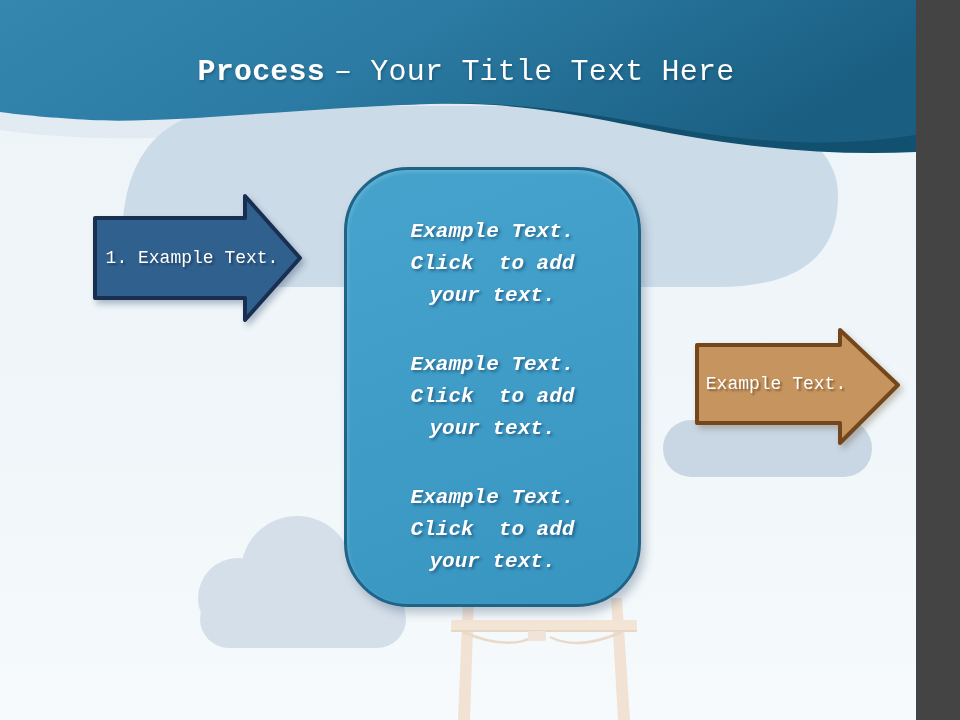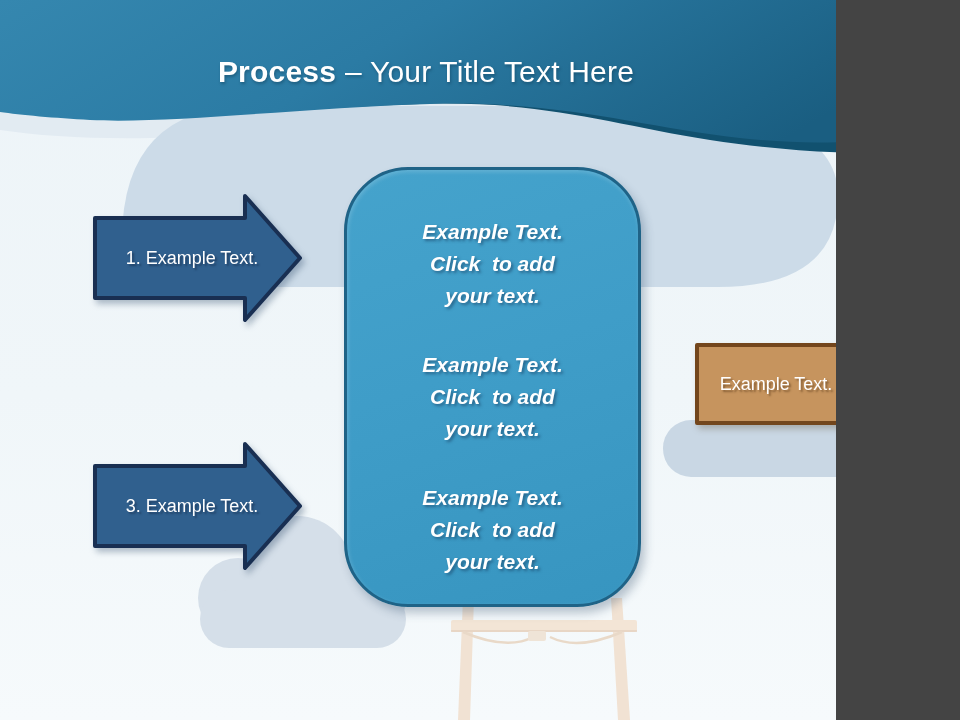--- a/index.html
+++ b/index.html
@@ -1,20 +1,19 @@
 <!DOCTYPE html>
 <html><head>
 <meta charset="utf-8">
 <style>
   html,body{margin:0;padding:0;background:#444;}
   #slide{
-    position:relative;width:820px;height:720px;overflow:hidden;
+    position:relative;width:916px;height:720px;overflow:hidden;
     background:linear-gradient(180deg,#edf4f8 0%,#f0f6f9 55%,#f6fafc 100%);
-    font-family:Liberation Sans, sans-serif;
-    padding-left:16px;
+    font-family:Liberation Mono, monospace;
   }
   #bg-art{position:absolute;left:0;top:0;width:960px;height:720px;}
   
   .title{
     position:absolute;top:55px;left:0;width:100%;text-align:center;
     color:#ffffff;font-size:30px;letter-spacing:.2px;
     text-shadow:1px 2px 3px rgba(10,40,60,.35);
     transform:translateX(8px);
   }
   .t-bold{font-weight:700;}
@@ -105,26 +104,20 @@
   </div>
 
   <div class="step-arrow" style="top:194px">
     <svg width="212" height="130" viewBox="0 0 212 130">
       <polygon class="step-poly" points="2,24 152,24 152,2 207,64 152,126 152,104 2,104"></polygon>
     </svg>
     <div class="step-label">1. Example Text.</div>
   </div>
 
 
-  <div class="step-arrow" style="top:442px">
-    <svg width="212" height="130" viewBox="0 0 212 130">
-      <polygon class="step-poly" points="2,24 152,24 152,2 207,64 152,126 152,104 2,104"></polygon>
-    </svg>
-    <div class="step-label">3. Example Text.</div>
-  </div>
 
   <div class="board">
     <div class="board-para">
       <div class="board-line">Example Text.</div>
       <div class="board-line">Click  to add</div>
       <div class="board-line">your text.</div>
     </div>
     <div class="board-para">
       <div class="board-line">Example Text.</div>
       <div class="board-line">Click  to add</div>

